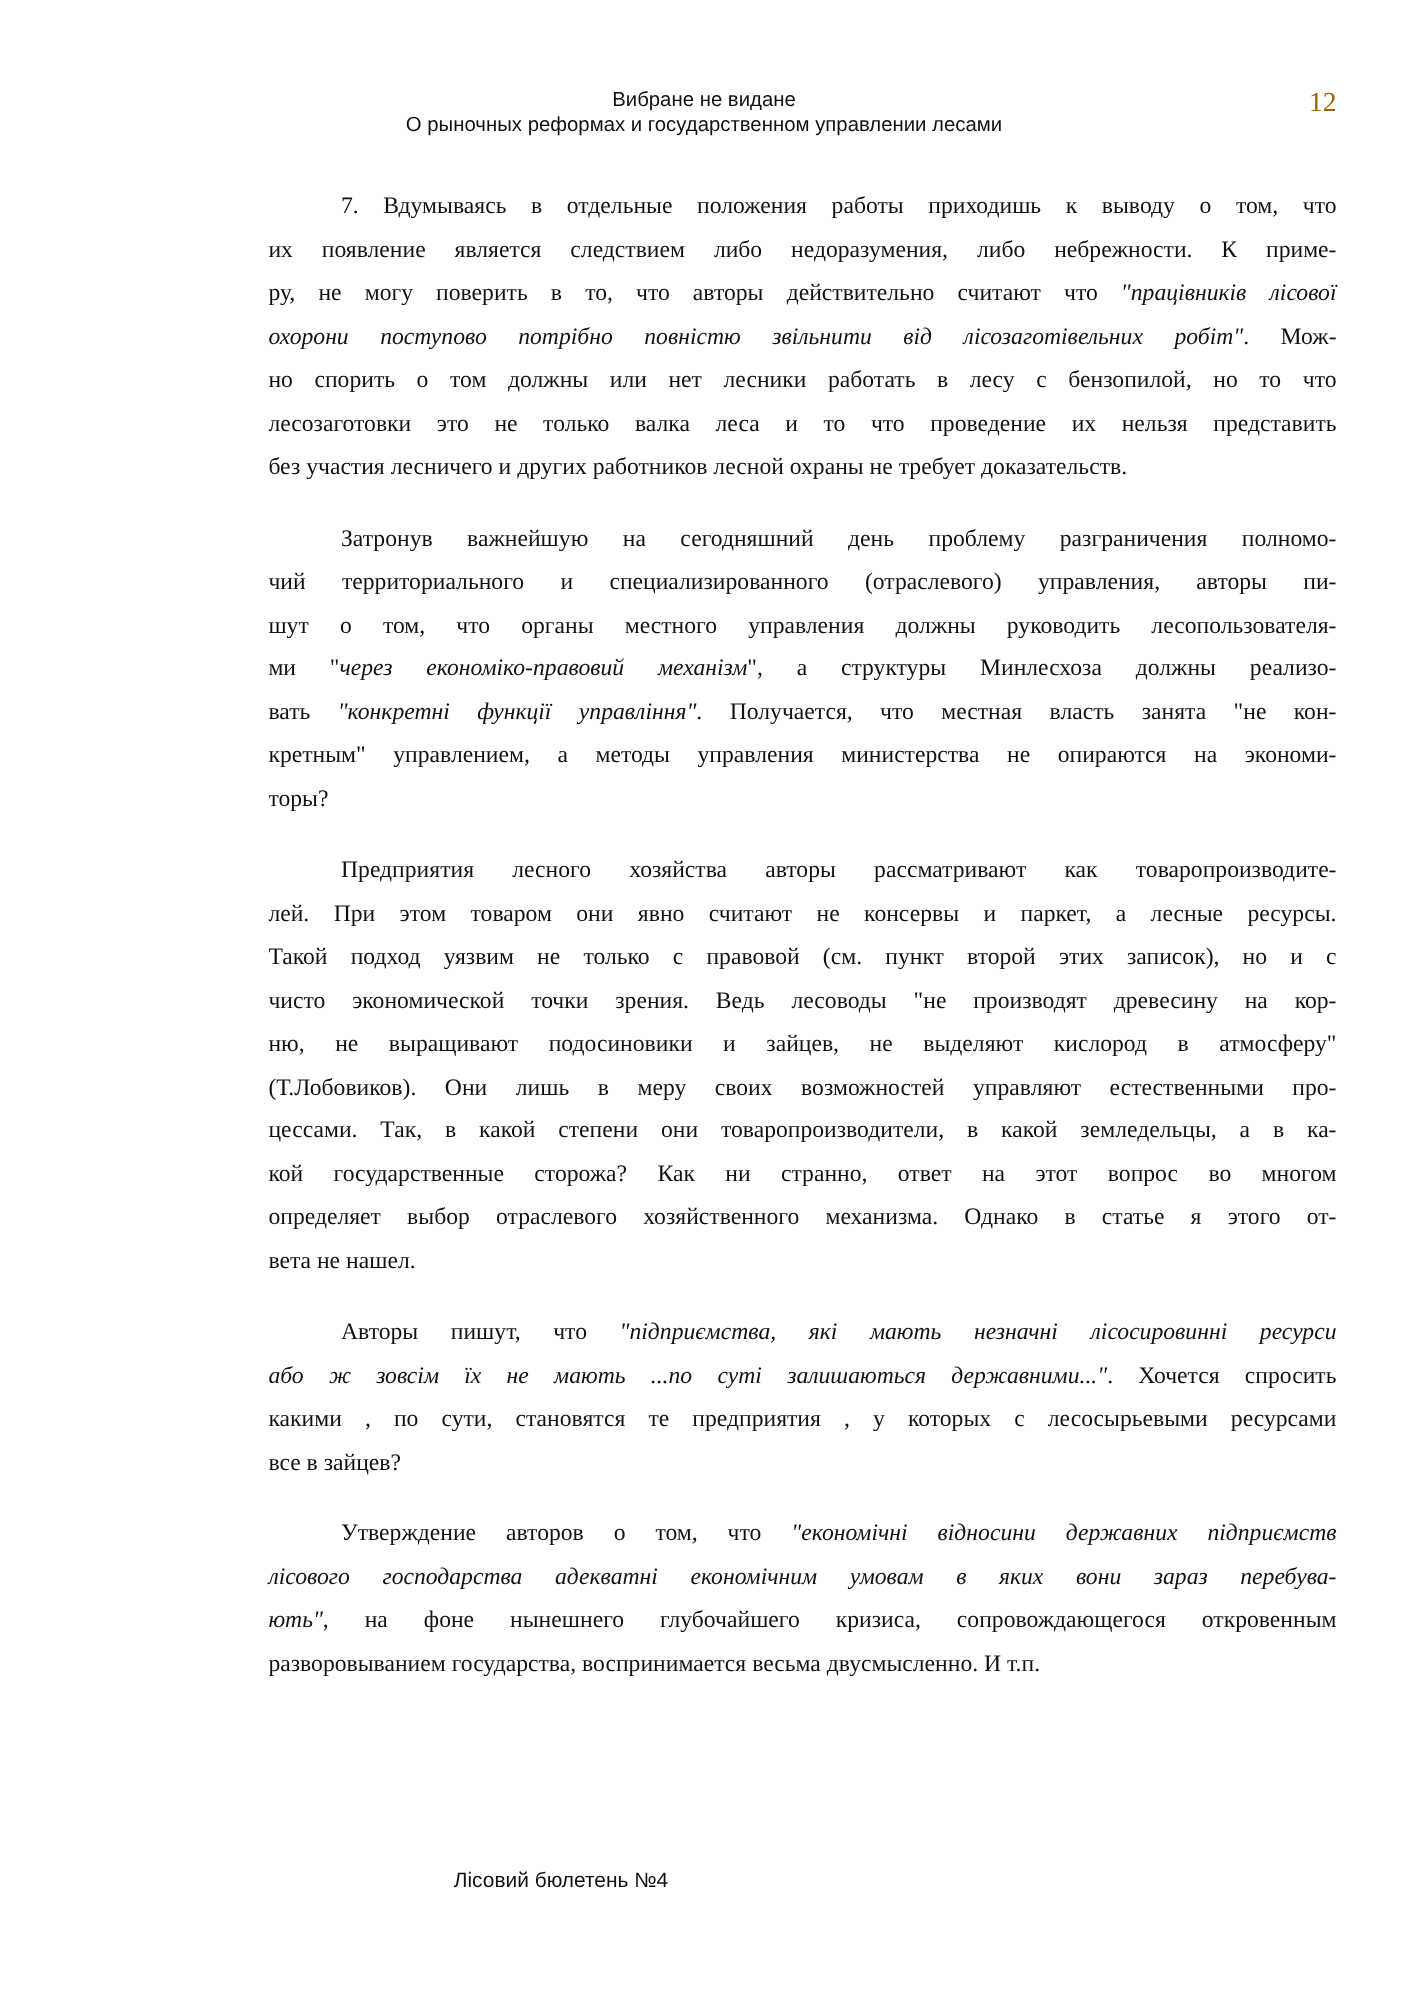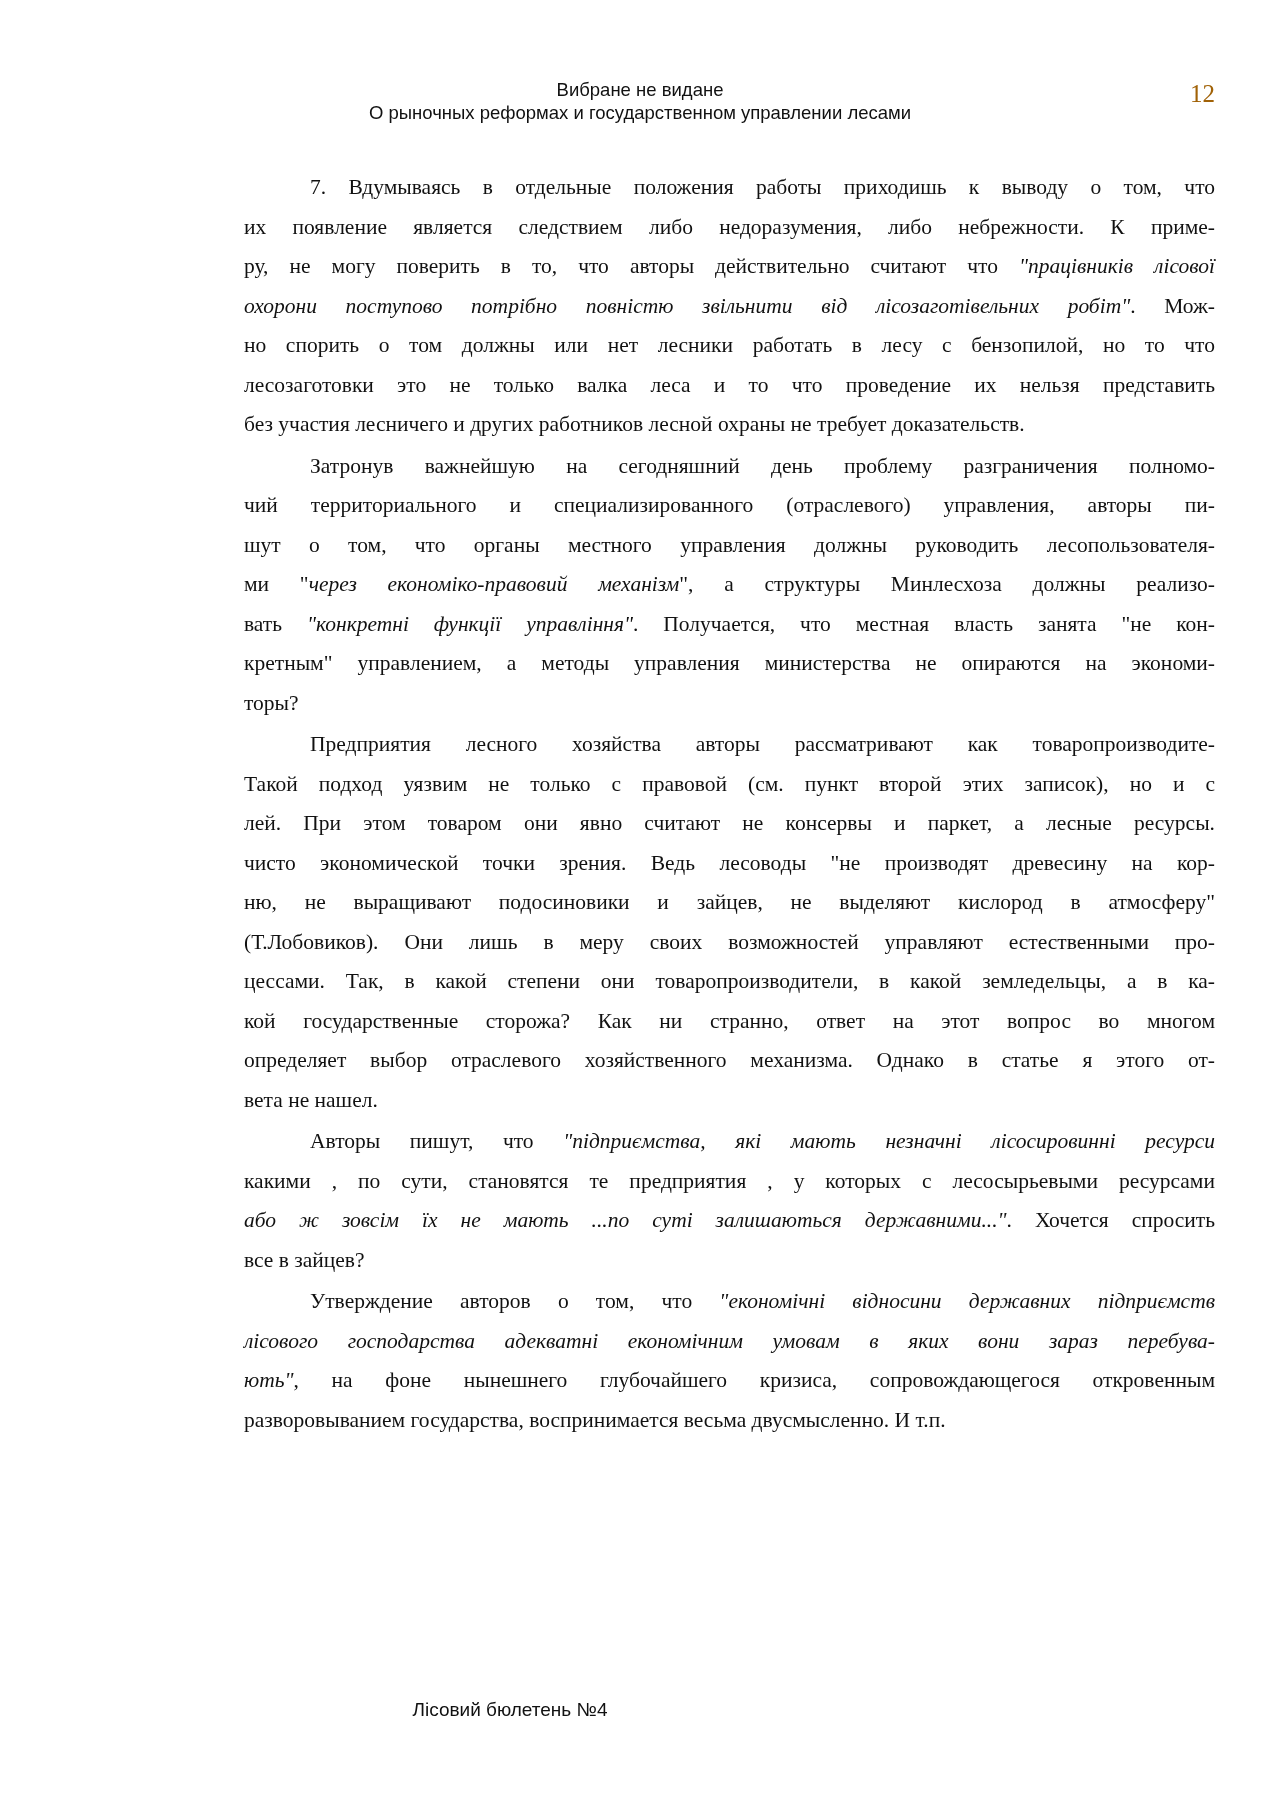--- a/index.html
+++ b/index.html
@@ -8,21 +8,21 @@
             font-family: "Liberation Sans", sans-serif; font-size: 18.5px; line-height: 23px; color: #111; }
   .header div { white-space: nowrap; }
   .page-num { position: absolute; top: 80px; left: 1190px; font-family: "Liberation Serif", serif;
               font-size: 25px; color: #a16207; }
   .body { position: absolute; top: 168px; left: 244px; width: 971px;
           font-family: "Liberation Serif", serif; font-size: 21.5px; color: #111; }
   .line { height: 39.5px; line-height: 39.5px; white-space: nowrap; text-align: justify;
           text-align-last: justify; overflow: visible; }
   .line.last { text-align-last: left; }
   .line.indent { padding-left: 66px; }
-  .line.gap { margin-top: 2px; }
+  .line.gap { margin-top: 25px; }
   .it { font-style: italic; }
   .footer { position: absolute; top: 1699px; left: 0; width: 1020px; text-align: center;
             font-family: "Liberation Sans", sans-serif; font-size: 19px; color: #111; }
 </style>
 </head>
 <body>
 
 <div class="header">
   <div>Вибране не видане</div>
   <div>О рыночных реформах и государственном управлении лесами</div>
@@ -43,34 +43,34 @@
       <div class="line indent gap"><span>Затронув важнейшую на сегодняшний день проблему разграничения полномо-</span></div>
       <div class="line"><span>чий территориального и  специализированного  (отраслевого) управления, авторы пи-</span></div>
       <div class="line"><span>шут о том, что  органы  местного  управления должны руководить  лесопользователя-</span></div>
       <div class="line"><span>ми  "</span><span class="it">через  економіко-правовий механізм</span><span>", а структуры Минлесхоза должны  реализо-</span></div>
       <div class="line"><span>вать  </span><span class="it">"конкретні функції управління"</span><span>. Получается, что местная  власть  занята  "не кон-</span></div>
       <div class="line"><span>кретным" управлением, а методы управления министерства не опираются на экономи-</span></div>
       <div class="line last"><span>торы?</span></div>
     </div>
     <div>
       <div class="line indent gap"><span>Предприятия лесного хозяйства авторы рассматривают  как товаропроизводите-</span></div>
+      <div class="line"><span>лей. При этом товаром они явно считают не консервы и паркет, а лесные ресурсы.</span></div>
       <div class="line"><span>Такой подход уязвим не только  с правовой (см. пункт второй этих записок), но и с</span></div>
-      <div class="line"><span>лей. При этом товаром они явно считают не консервы и паркет, а лесные ресурсы.</span></div>
       <div class="line"><span>чисто  экономической точки зрения. Ведь лесоводы "не производят древесину на кор-</span></div>
       <div class="line"><span>ню, не выращивают подосиновики и зайцев, не выделяют кислород в атмосферу"</span></div>
       <div class="line"><span>(Т.Лобовиков). Они лишь в меру своих  возможностей  управляют естественными про-</span></div>
       <div class="line"><span>цессами. Так, в какой степени они товаропроизводители, в какой земледельцы, а в ка-</span></div>
       <div class="line"><span>кой   государственные   сторожа? Как ни странно, ответ на этот вопрос во многом</span></div>
       <div class="line"><span>определяет  выбор отраслевого хозяйственного механизма. Однако в статье я этого от-</span></div>
       <div class="line last"><span>вета не нашел.</span></div>
     </div>
     <div>
       <div class="line indent gap"><span>Авторы пишут, что </span><span class="it">"підприємства, які мають незначні лісосировинні ресурси</span></div>
+      <div class="line"><span class="it">або ж зовсім їх не  мають  ...по  суті  залишаються державними..."</span><span>. Хочется спросить</span></div>
       <div class="line"><span>какими , по сути,  становятся те предприятия , у которых с лесосырьевыми ресурсами</span></div>
-      <div class="line"><span class="it">або ж зовсім їх не  мають  ...по  суті  залишаються державними..."</span><span>. Хочется спросить</span></div>
       <div class="line last"><span>все в зайцев?</span></div>
     </div>
     <div>
       <div class="line indent gap"><span>Утверждение авторов о том, что </span><span class="it">"економічні  відносини державних підприємств</span></div>
       <div class="line"><span class="it">лісового господарства адекватні   економічним умовам в яких вони зараз перебува-</span></div>
       <div class="line"><span class="it">ють"</span><span>, на фоне нынешнего глубочайшего кризиса, сопровождающегося  откровенным</span></div>
       <div class="line last"><span>разворовыванием государства, воспринимается весьма двусмысленно. И т.п.</span></div>
     </div>
   </div>
 

